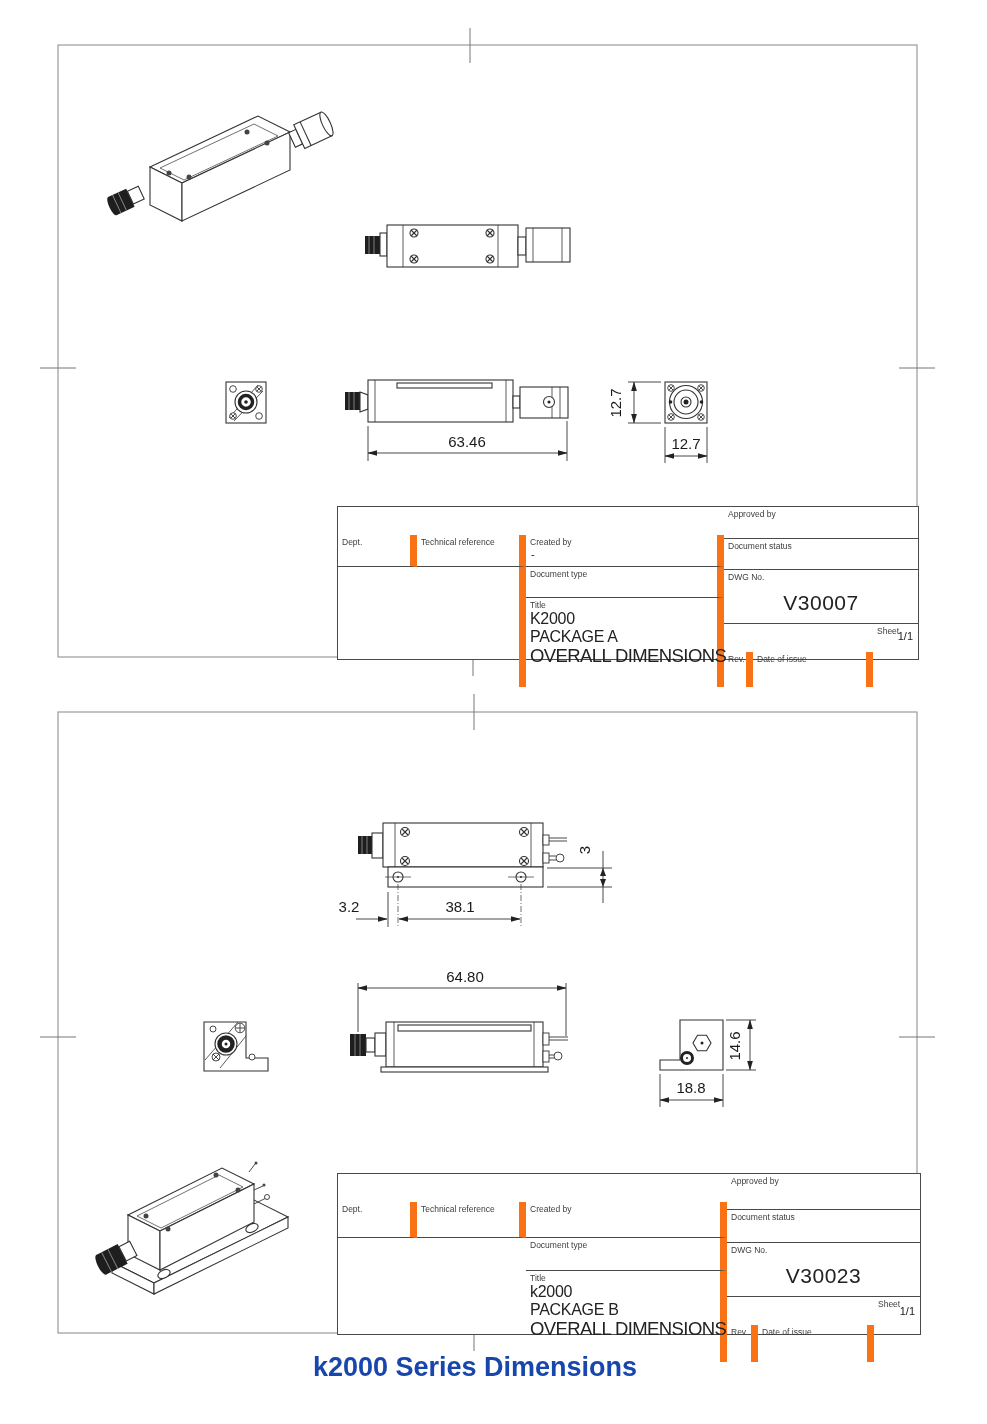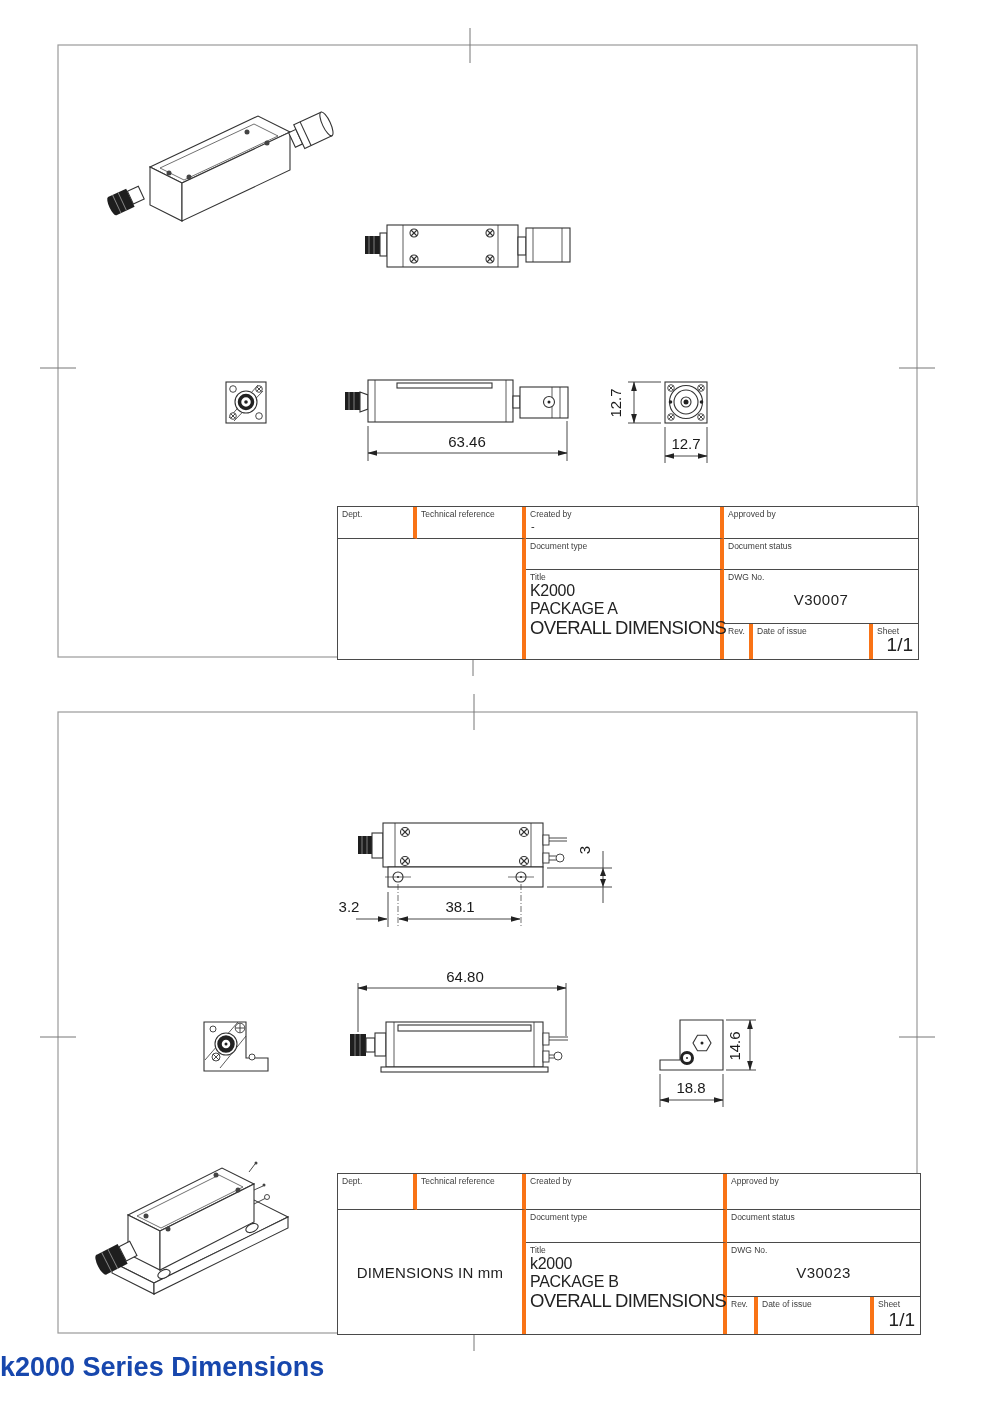--- a/index.html
+++ b/index.html
@@ -2,30 +2,30 @@
 <html><head>
 <meta charset="utf-8">
 <style>
   html,body{margin:0;padding:0;background:#fff;}
   .page{position:relative;width:987px;height:1424px;background:#ffffff;overflow:hidden;
         font-family:"Liberation Sans",sans-serif;}
   svg.art{position:absolute;left:0;top:0;}
   svg.art text{font-family:"Liberation Sans",sans-serif;fill:#1a1a1a;}
   .tb{position:absolute;border:1px solid #4a4a4a;background:#fff;color:#222;}
   .cell{position:absolute;box-sizing:border-box;}
-  .br{border-right:4px solid #f97316;}
+  .br{border-right:7px solid #f97316;margin-top:28px;}
   .bb{border-bottom:1px solid #4a4a4a;}
   .lbl{display:block;font-size:8.5px;color:#3d3d3d;padding:2px 0 0 4px;white-space:nowrap;}
   .dashval{font-size:11px;padding:1px 0 0 5px;}
   .titleline{font-size:16px;line-height:1.12;padding-left:4px;letter-spacing:-0.3px;white-space:nowrap;}
   .titleline.small{font-size:18.5px;letter-spacing:-0.6px;text-align:right;}
-  .dwgval{font-size:15px;text-align:center;margin-top:9px;letter-spacing:0.5px;}
-  .sheetval{position:absolute;right:5px;bottom:3px;font-size:19px;}
+  .dwgval{font-size:21px;text-align:center;margin-top:9px;letter-spacing:0.5px;}
+  .sheetval{position:absolute;right:5px;bottom:17px;font-size:11px;}
   .notecell{display:flex;align-items:center;justify-content:center;font-size:15px;letter-spacing:0.2px;}
-  .caption{position:absolute;left:0;top:1352px;width:950px;text-align:left;
+  .caption{position:absolute;left:0;top:1352px;width:950px;text-align:center;
            font-size:27px;font-weight:bold;color:#1747ad;}
 </style>
 </head>
 <body>
 
 <div class="page">
 
 <svg class="art" width="987" height="1424" viewBox="0 0 987 1424">
   <defs>
     <marker id="ar" viewBox="0 0 10 6" refX="9.5" refY="3" markerWidth="11" markerHeight="7" orient="auto-start-reverse">
@@ -395,23 +395,20 @@
   <div class="cell br bb" style="left:79px;top:0;width:109px;height:36px;">
     <span class="lbl">Technical reference</span>
       </div>
   <div class="cell br bb" style="left:188px;top:0;width:201px;height:36px;">
     <span class="lbl">Created by</span>
     <div class="dashval"></div>
       </div>
   <div class="cell bb" style="left:389px;top:0;width:193px;height:36px;">
     <span class="lbl">Approved by</span>
       </div>
-  <div class="cell br notecell" style="left:0;top:36px;width:188px;height:124px;">
-    <span>DIMENSIONS IN mm</span>
-      </div>
   <div class="cell br bb" style="left:188px;top:36px;width:201px;height:33px;">
     <span class="lbl">Document type</span>
       </div>
   <div class="cell bb" style="left:389px;top:36px;width:193px;height:33px;">
     <span class="lbl">Document status</span>
       </div>
   <div class="cell br" style="left:188px;top:69px;width:201px;height:91px;">
     <span class="lbl">Title</span>
     <div class="titleline">k2000</div>
     <div class="titleline">PACKAGE B</div>

